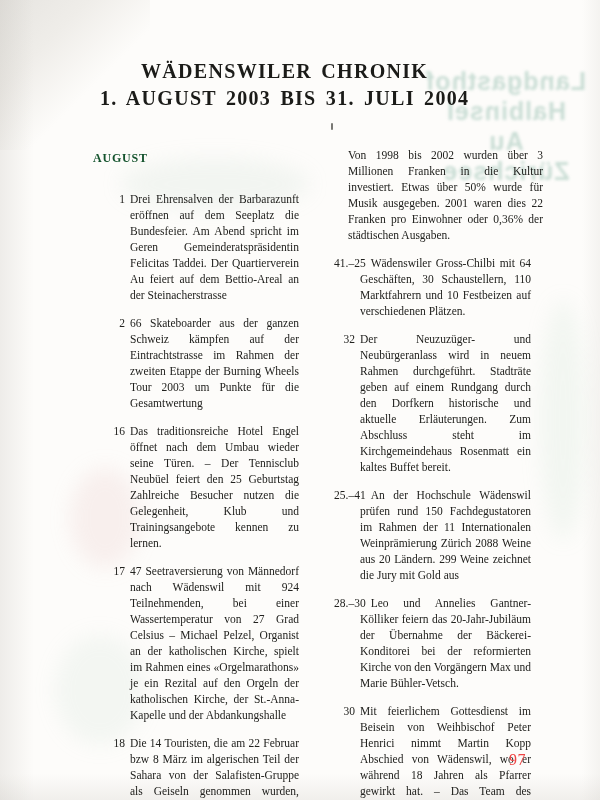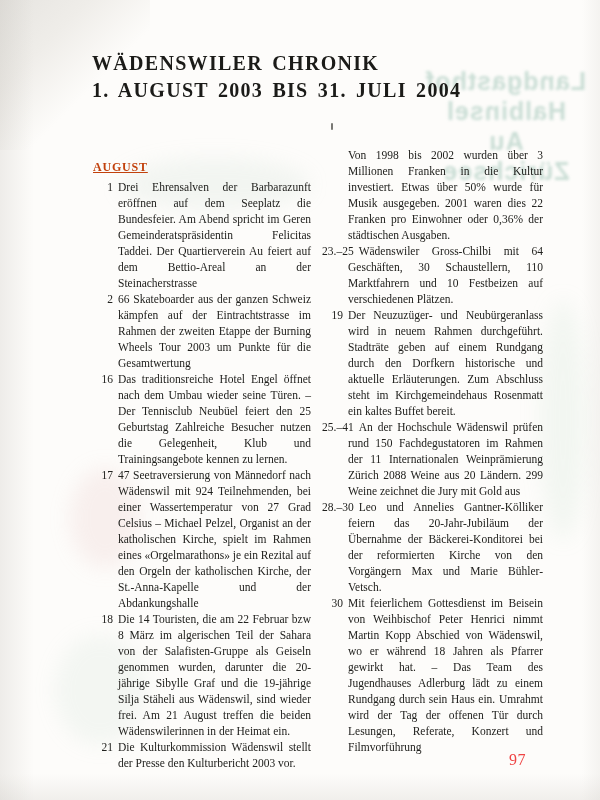--- a/index.html
+++ b/index.html
@@ -55,33 +55,33 @@
     position: absolute; left: 331px; top: 123px; width: 2px; height: 7px;
     background: #4c4c47; opacity: 0.75; border-radius: 1px;
   }
 
   .title {
     position: absolute; left: 92px; top: 50px;
     font-size: 20px; font-weight: bold; line-height: 27px;
     letter-spacing: 1.3px; word-spacing: 3px; color: #1b1b18;
   }
   .section-heading {
-    position: absolute; left: 93px; top: 160px;
-    font-size: 12px; font-weight: bold; letter-spacing: 0.8px; color: #c2410c; text-decoration: underline;
+    position: absolute; left: 93px; top: 151px;
+    font-size: 12px; font-weight: bold; letter-spacing: 0.8px; color: #14532d;
   }
 
   .col {
     position: absolute;
     font-size: 11.5px; line-height: 16px;
     text-align: justify;
   }
   .col-left  { left: 92px;  top: 179px; width: 219px; }
   .col-right { left: 322px; top: 147px; width: 221px; }
 
-  p.entry { margin: 0; padding-left: 26px; }
+  p.entry { margin: 12px; padding-left: 26px; }
   p.entry .day {
     display: inline-block; min-width: 21px; margin-left: -26px;
     padding-right: 5px; text-align: right; white-space: nowrap;
   }
   p.no-day { margin: 0; padding-left: 26px; }
 
   .page-number {
     position: absolute; left: 509px; top: 751px;
     font-size: 16px; color: #ef4444; letter-spacing: 0.5px;
   }
@@ -98,21 +98,21 @@
 
   <div class="blob blob-1"></div>
   <div class="blob blob-2"></div>
   <div class="blob blob-3"></div>
   <div class="blob blob-4"></div>
 
   <div class="ghost">Landgasthof Halbinsel Au Zürichsee</div>
 
   <div class="speck"></div>
 
-  <h1 class="title" style="margin:0;">
+  <h1 class="title" style="margin:8px;text-align:center;">
     <div>WÄDENSWILER CHRONIK</div>
     <div>1. AUGUST 2003 BIS 31. JULI 2004</div>
   </h1>
 
   <div class="section-heading">AUGUST</div>
 
   <div class="col col-left">
   <p class="entry"><span class="day">1</span><span>Drei Ehrensalven der Barbarazunft eröffnen auf dem Seeplatz die Bundesfeier. Am Abend spricht im Geren Gemeinderatspräsidentin Felicitas Taddei. Der Quartierverein Au feiert auf dem Bettio-Areal an der Steinacherstrasse</span></p>
 
   <p class="entry"><span class="day">2</span><span>66 Skateboarder aus der ganzen Schweiz kämpfen auf der Eintrachtstrasse im Rahmen der zweiten Etappe der Burning Wheels Tour 2003 um Punkte für die Gesamtwertung</span></p>
@@ -122,23 +122,23 @@
   <p class="entry"><span class="day">17</span><span>47 Seetraversierung von Männedorf nach Wädenswil mit 924 Teilnehmenden, bei einer Wassertemperatur von 27 Grad Celsius – Michael Pelzel, Organist an der katholischen Kirche, spielt im Rahmen eines «Orgelmarathons» je ein Rezital auf den Orgeln der katholischen Kirche, der St.-Anna-Kapelle und der Abdankungshalle</span></p>
 
   <p class="entry"><span class="day">18</span><span>Die 14 Touristen, die am 22 Februar bzw 8 März im algerischen Teil der Sahara von der Salafisten-Gruppe als Geiseln genommen wurden, darunter die 20-jährige Sibylle Graf und die 19-jährige Silja Stäheli aus Wädenswil, sind wieder frei. Am 21 August treffen die beiden Wädenswilerinnen in der Heimat ein.</span></p>
 
   <p class="entry"><span class="day">21</span><span>Die Kulturkommission Wädenswil stellt der Presse den Kulturbericht 2003 vor.</span></p>
 </div>
 
   <div class="col col-right">
     <p class="no-day">Von 1998 bis 2002 wurden über 3 Millionen Franken in die Kultur investiert. Etwas über 50% wurde für Musik ausgegeben. 2001 waren dies 22 Franken pro Einwohner oder 0,36% der städtischen Ausgaben.</p>
     <div>
-  <p class="entry"><span class="day">23.–25</span><span>Wädenswiler Gross-Chilbi mit 64 Geschäften, 30 Schaustellern, 110 Marktfahrern und 10 Festbeizen auf verschiedenen Plätzen.</span></p>
+  <p class="entry"><span class="day">41.–25</span><span>Wädenswiler Gross-Chilbi mit 64 Geschäften, 30 Schaustellern, 110 Marktfahrern und 10 Festbeizen auf verschiedenen Plätzen.</span></p>
 
-  <p class="entry"><span class="day">19</span><span>Der Neuzuzüger- und Neubürgeranlass wird in neuem Rahmen durchgeführt. Stadträte geben auf einem Rundgang durch den Dorfkern historische und aktuelle Erläuterungen. Zum Abschluss steht im Kirchgemeindehaus Rosenmatt ein kaltes Buffet bereit.</span></p>
+  <p class="entry"><span class="day">32</span><span>Der Neuzuzüger- und Neubürgeranlass wird in neuem Rahmen durchgeführt. Stadträte geben auf einem Rundgang durch den Dorfkern historische und aktuelle Erläuterungen. Zum Abschluss steht im Kirchgemeindehaus Rosenmatt ein kaltes Buffet bereit.</span></p>
 
   <p class="entry"><span class="day">25.–41</span><span>An der Hochschule Wädenswil prüfen rund 150 Fachdegustatoren im Rahmen der 11 Internationalen Weinprämierung Zürich 2088 Weine aus 20 Ländern. 299 Weine zeichnet die Jury mit Gold aus</span></p>
 
 
   <p class="entry"><span class="day">28.–30</span><span>Leo und Annelies Gantner-Kölliker feiern das 20-Jahr-Jubiläum der Übernahme der Bäckerei-Konditorei bei der reformierten Kirche von den Vorgängern Max und Marie Bühler-Vetsch.</span></p>
 
   <p class="entry"><span class="day">30</span><span>Mit feierlichem Gottesdienst im Beisein von Weihbischof Peter Henrici nimmt Martin Kopp Abschied von Wädenswil, wo er während 18 Jahren als Pfarrer gewirkt hat. – Das Team des Jugendhauses Adlerburg lädt zu einem Rundgang durch sein Haus ein. Umrahmt wird der Tag der offenen Tür durch Lesungen, Referate, Konzert und Filmvorführung</span></p>
 </div>
   </div>
 

